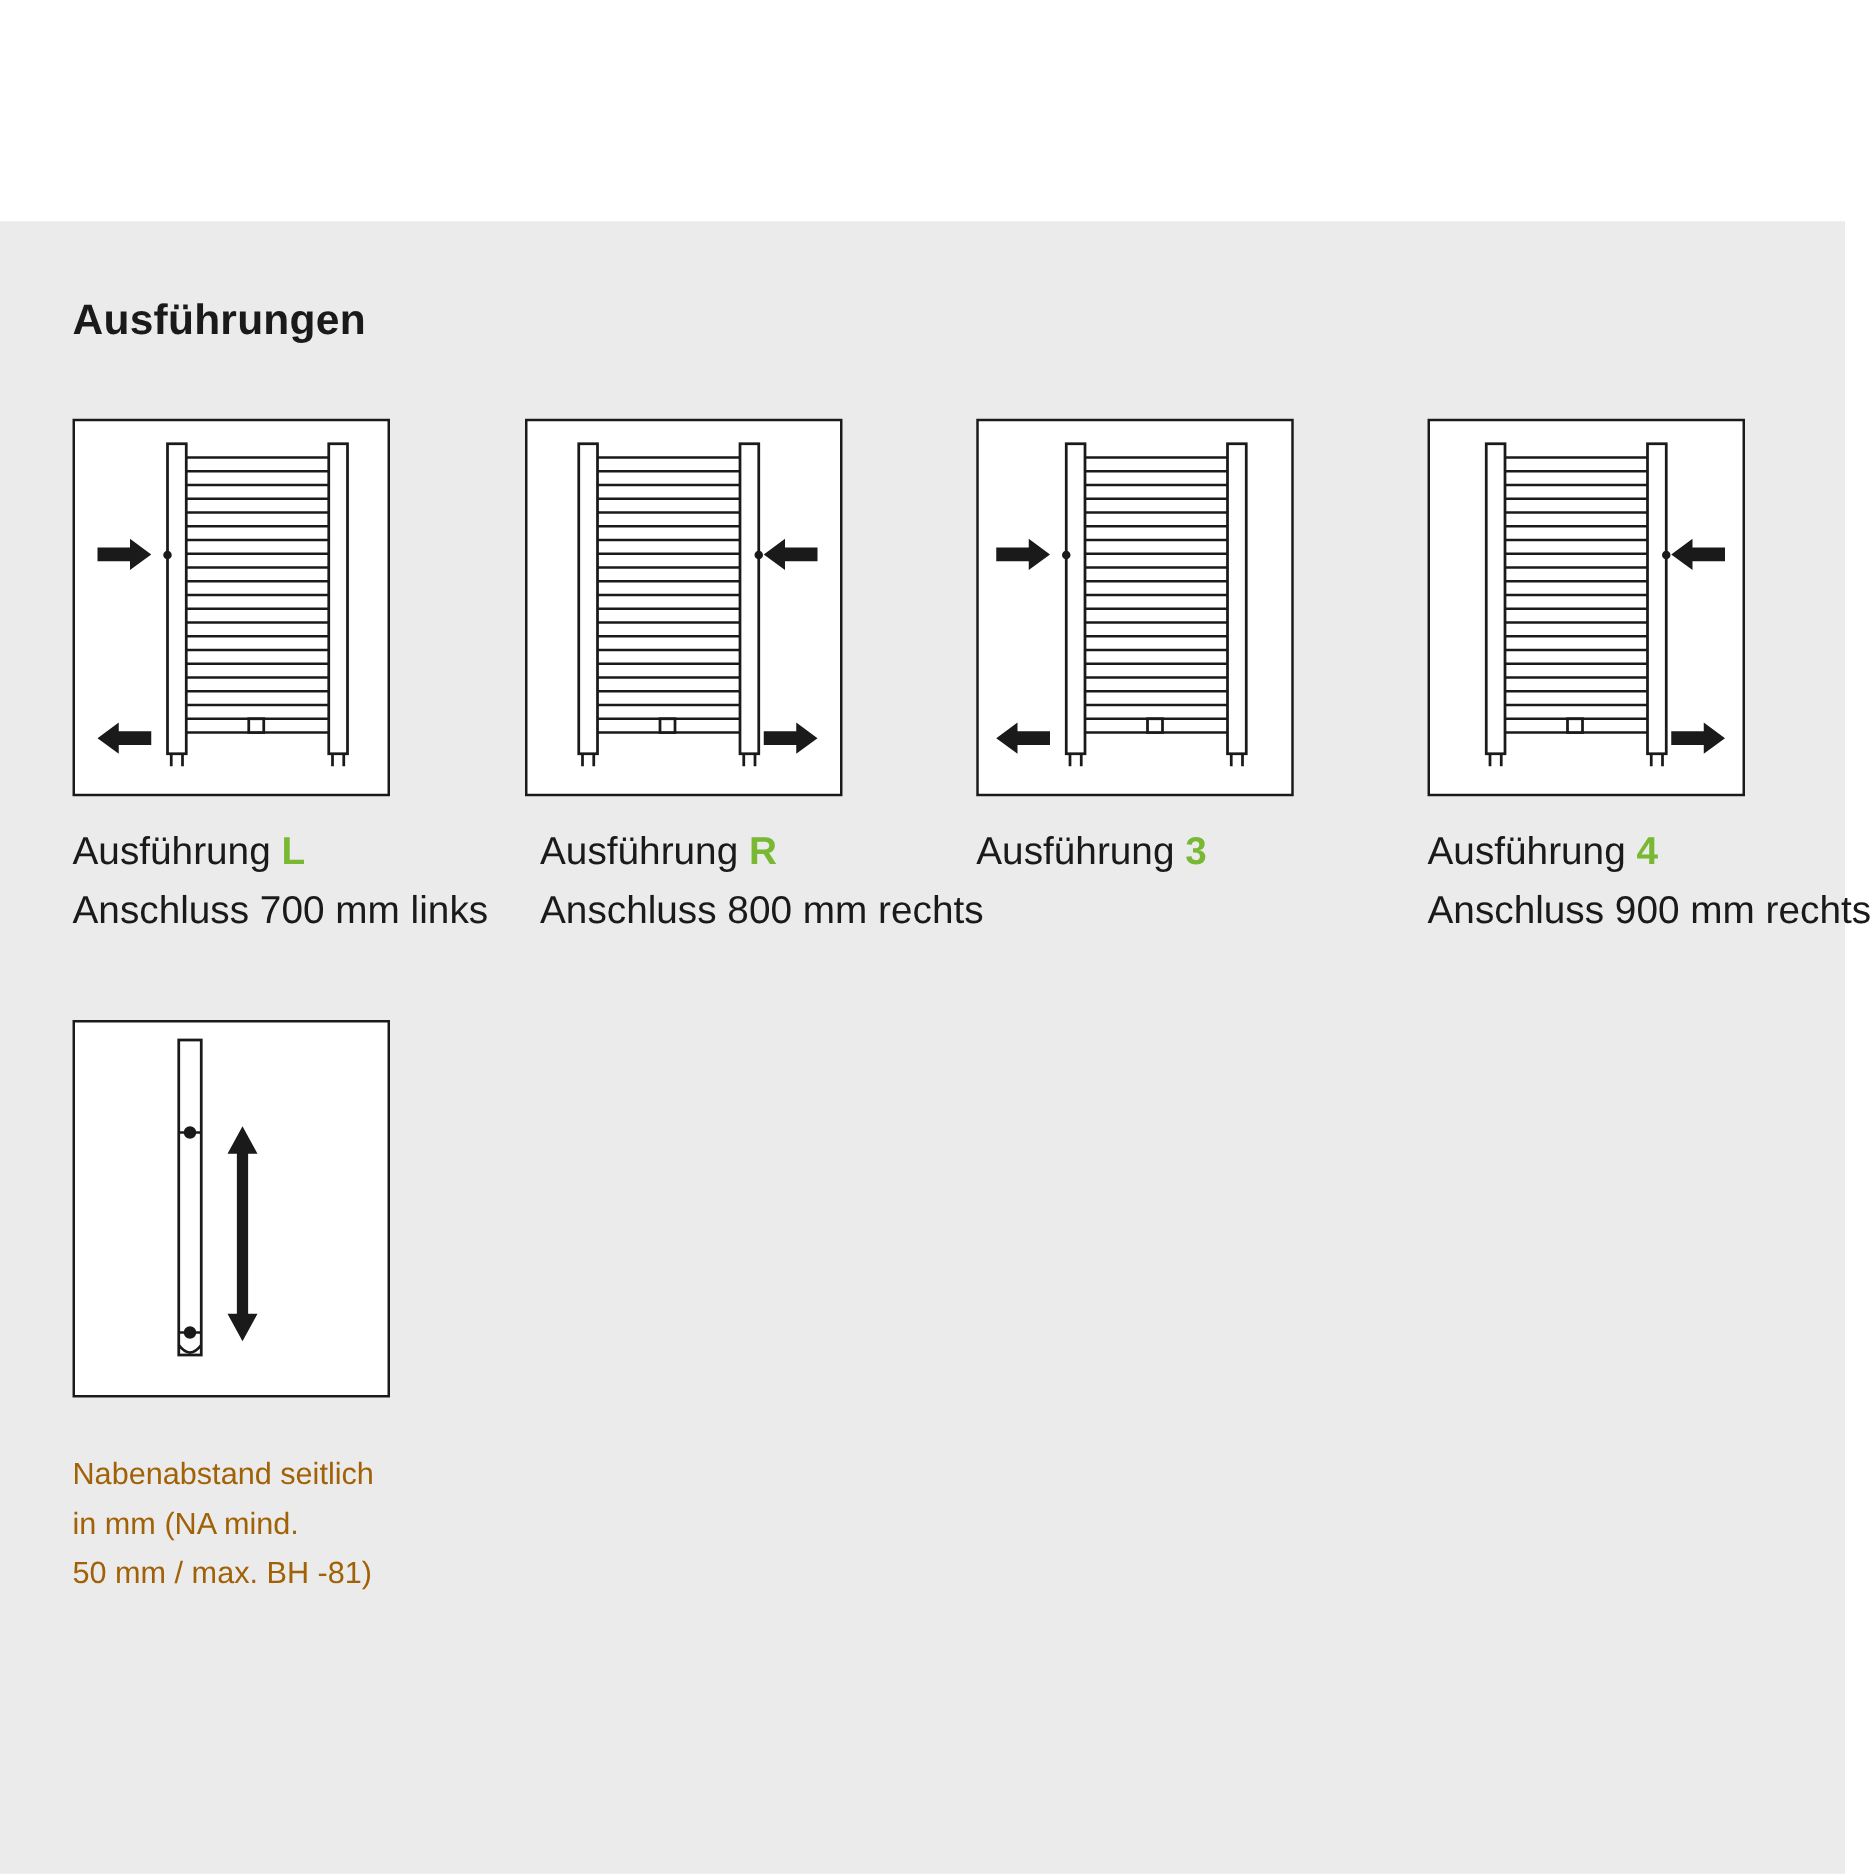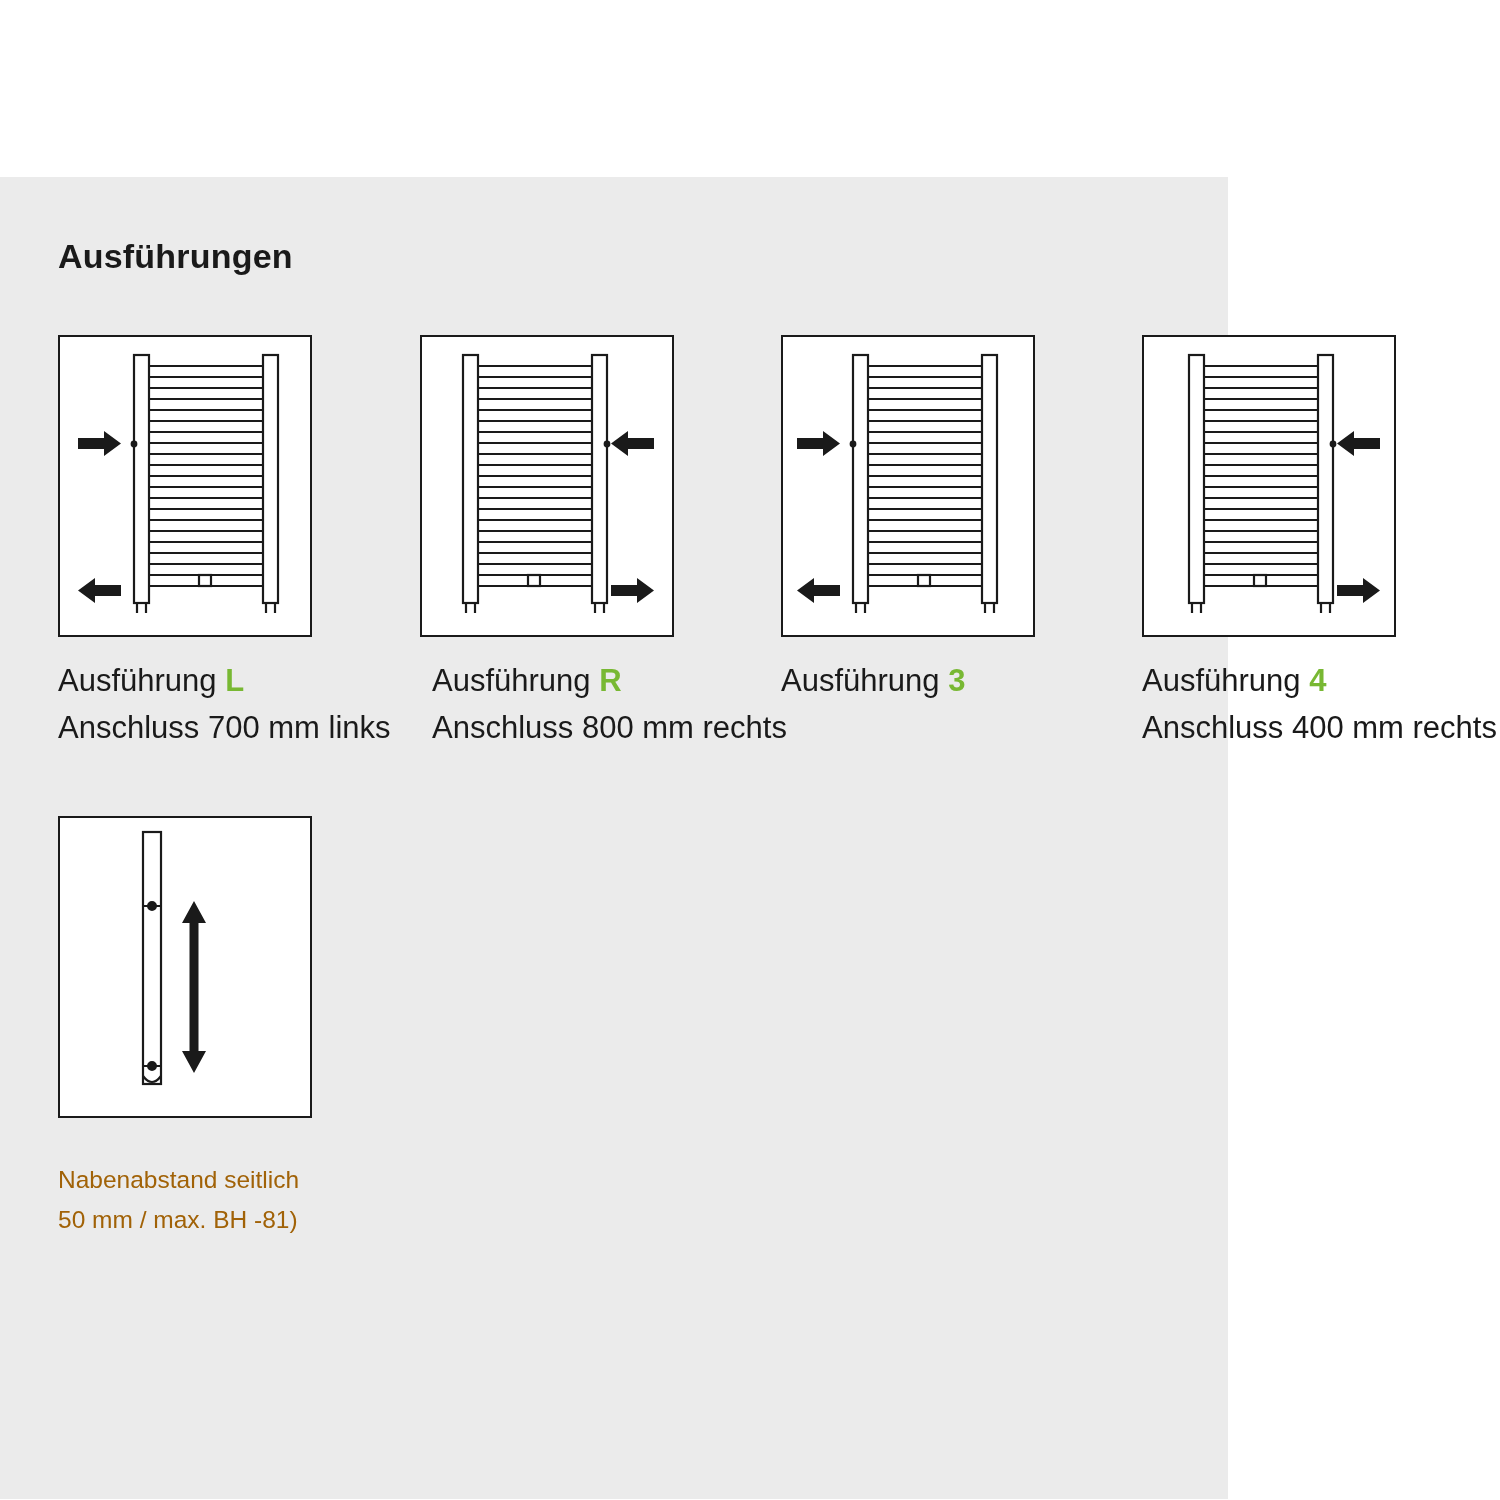--- a/index.html
+++ b/index.html
@@ -10,21 +10,21 @@
   body {
     width: 1500px;
     height: 1500px;
     font-family: "Liberation Sans", sans-serif;
     overflow: hidden;
   }
   .page {
     position: absolute;
     left: 0;
     top: 177px;
-    width: 1228px;
+    width: 1476px;
     height: 1322px;
     background: #ebebeb;
   }
   .title {
     position: absolute;
     left: 58px;
     top: 60px;
     font-size: 34px;
     font-weight: bold;
     color: #1a1a1a;
@@ -298,21 +298,21 @@
         <g fill="#1a1a1a">
           <path d="M193 248 h26 v-7 l17 12.5 -17 12.5 v-7 h-26 z"></path>
         </g>
       </svg>
     </div>
   </div>
   <div class="caption cap4">
     <div>
       <span>Ausführung </span><span class="code">4</span>
     </div>
-    <div>Anschluss 400 mm rechts</div>
+    <div>Anschluss 900 mm rechts</div>
   </div>
 
   <div class="bottom-box">
     <svg width="250" height="298" viewBox="0 0 250 298">
       <g fill="none" stroke="#1a1a1a" stroke-width="2.2">
 
         <rect x="83" y="14" width="18" height="252"></rect>
 
         <path d="M83 258 q9 12 18 0"></path>
       </g>
@@ -328,16 +328,17 @@
       </g>
 
       <g fill="#1a1a1a">
         <path d="M134 83 l12 22 h-7.5 v128 h7.5 l-12 22 -12 -22 h7.5 v-128 h-7.5 z"></path>
       </g>
     </svg>
   </div>
 
   <div class="bottom-caption">
     <div>Nabenabstand seitlich</div>
+    <div>in mm (NA mind.</div>
     <div>50 mm / max. BH -81)</div>
   </div>
 
 </div>
 
 </body></html>

